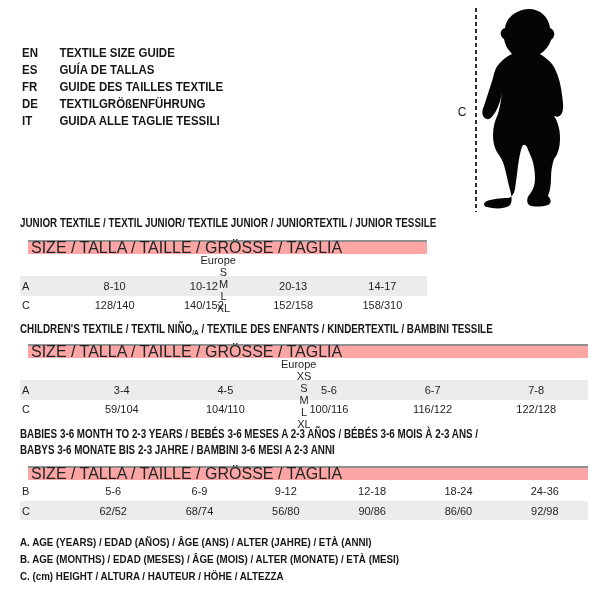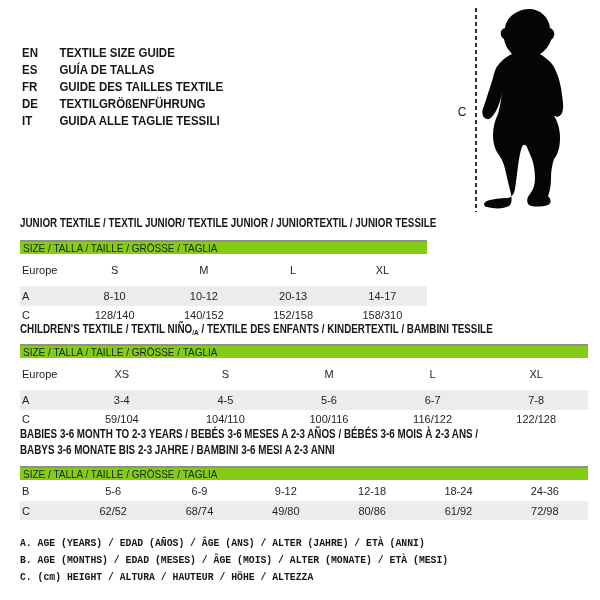--- a/index.html
+++ b/index.html
@@ -23,28 +23,28 @@
     font-size:12px; color:#161616; }
   .baby-svg { left:478px; top:8px; }
 
   
   .sec-title { font-weight:700; font-size:12px; white-space:nowrap;
     transform:scaleX(0.82); transform-origin:0 0; color:#161616; }
   .sub { font-size:8px; vertical-align:-2px; }
 
   
   .size-table { left:20px; }
-  .size-bar { height:12px; background:#84cc16; border-top:2px solid #8f8f8f;
+  .size-bar { height:12px; background:#fca5a5; border-top:2px solid #8f8f8f;
     display:flex; align-items:center; padding-left:3px;
-    font-size:10px; color:#242424; white-space:nowrap; }
+    font-size:16px; color:#242424; white-space:nowrap;margin-left:8px; }
   .t-row { display:flex; align-items:center; font-size:11px; color:#1f1f1f; }
   .t-row .lbl { width:50px; padding-left:2px; box-sizing:border-box; }
   .t-row .cell { flex:1 1 0; text-align:center; white-space:nowrap; }
   .shaded { background:#ececec; }
-  .h22 { height:32px; } .h21 { height:21px; } .h20 { height:20px; }
+  .h22 { height:22px;flex-direction:column; } .h21 { height:21px; } .h20 { height:20px; }
   .h19 { height:19px; } .h18 { height:18px; }
 
   
   .footnote { height:17px; font-weight:700; font-size:11.5px; white-space:nowrap;
     transform:scaleX(0.85); transform-origin:0 0; color:#161616; }
 </style>
 </head>
 <body>
 
 <div class="abs lang-list">
@@ -192,24 +192,24 @@
     <span class="cell">6-9</span>
     <span class="cell">9-12</span>
     <span class="cell">12-18</span>
     <span class="cell">18-24</span>
     <span class="cell">24-36</span>
   </div>
   <div class="t-row h19 shaded">
     <span class="lbl">C</span>
     <span class="cell">62/52</span>
     <span class="cell">68/74</span>
-    <span class="cell">49/80</span>
-    <span class="cell">80/86</span>
-    <span class="cell">61/92</span>
-    <span class="cell">72/98</span>
-  </div>
-</div>
-
-<div class="abs" style="left:20px; top:536px;font-family:Liberation Mono, monospace;">
+    <span class="cell">56/80</span>
+    <span class="cell">90/86</span>
+    <span class="cell">86/60</span>
+    <span class="cell">92/98</span>
+  </div>
+</div>
+
+<div class="abs" style="left:20px; top:536px;">
   <div class="footnote">A. AGE (YEARS) / EDAD (AÑOS) / ÂGE (ANS) / ALTER (JAHRE) / ETÀ (ANNI)</div>
   <div class="footnote">B. AGE (MONTHS) / EDAD (MESES) / ÂGE (MOIS) / ALTER (MONATE) / ETÀ (MESI)</div>
   <div class="footnote">C. (cm) HEIGHT / ALTURA / HAUTEUR / HÖHE / ALTEZZA</div>
 </div>
 
 </body></html>

